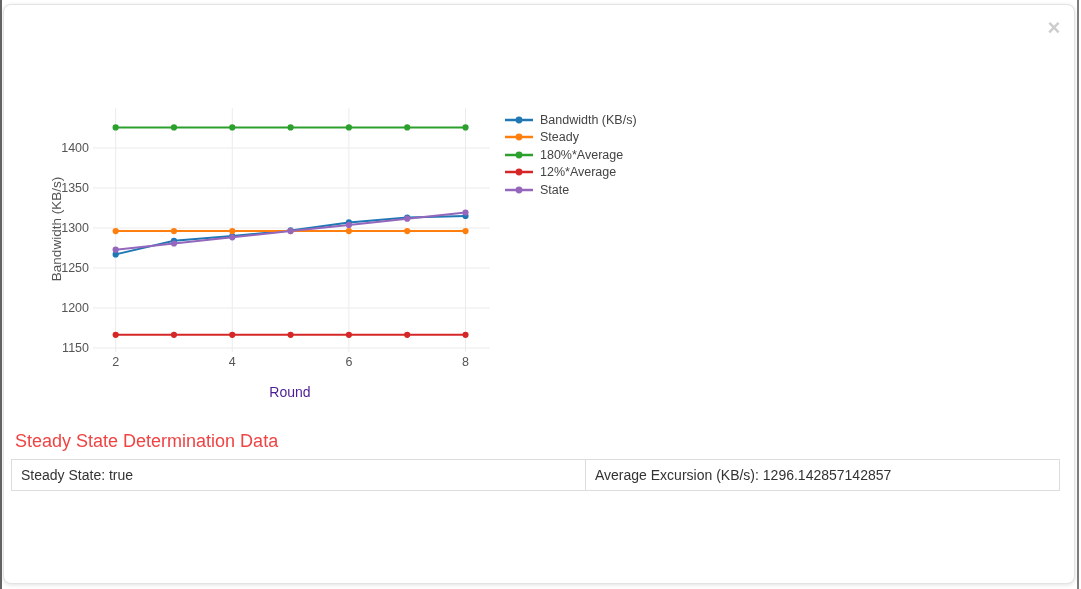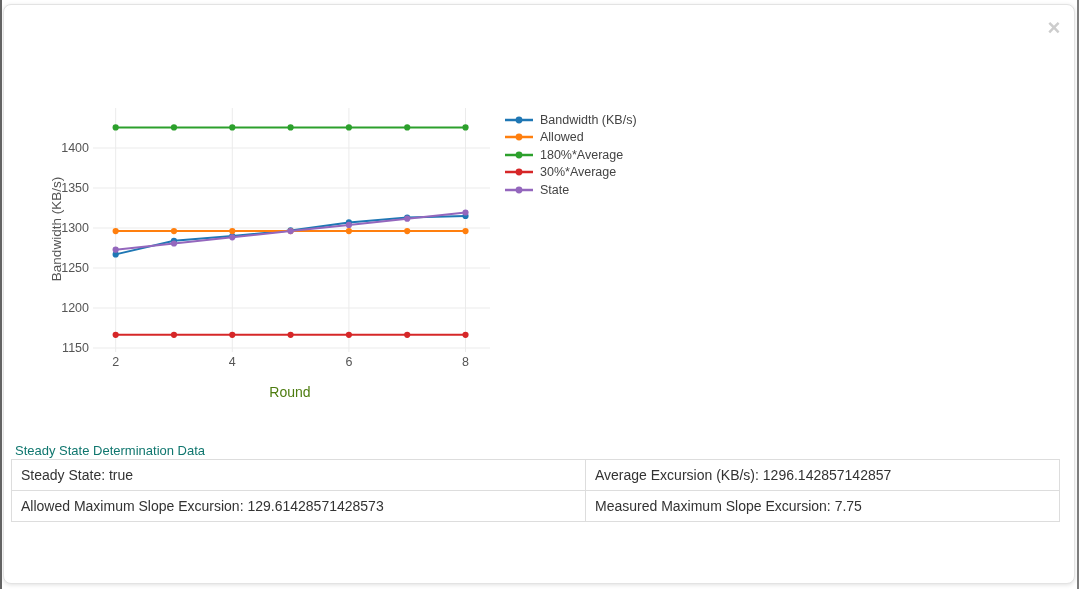--- a/index.html
+++ b/index.html
@@ -26,29 +26,29 @@
   #chart-svg { position:absolute; left:0; top:0; }
 
   .tick-label { font-family:"Liberation Sans", sans-serif; font-size:12.5px; fill:#555; }
 
   #y-axis-title {
     position:absolute; left:56px; top:229px; transform:translate(-50%,-50%) rotate(-90deg);
     white-space:nowrap; font-size:13.5px; color:#555;
   }
   #x-axis-title {
     position:absolute; left:290px; top:392px; transform:translate(-50%,-50%);
-    white-space:nowrap; font-size:14px; color:#4d7c0f;
+    white-space:nowrap; font-size:14px; color:#4c1d95;
   }
 
   #legend { position:absolute; left:505px; top:111px; }
   .legend-item { display:flex; align-items:center; height:17.5px; cursor:pointer; }
   .legend-swatch { width:28px; height:10px; flex:0 0 28px; }
   .legend-label { margin-left:7px; font-size:12.5px; color:#444; white-space:nowrap; }
 
-  #table-title { position:absolute; left:15px; top:443px; font-size:13px; color:#0f766e; }
+  #table-title { position:absolute; left:15px; top:431px; font-size:18px; color:#ef4444; }
 
   #ss-table {
     position:absolute; left:11px; top:459px; width:1049px;
     border-collapse:collapse; table-layout:fixed;
   }
   #ss-table td {
     border:1px solid #ddd; height:31px; padding:0 9px 0 9px;
     font-size:14px; color:#333; vertical-align:middle; background:#fff;
   }
   #ss-table td.col-left { width:574px; }
@@ -131,35 +131,35 @@
           <line x1="0" x2="28" y1="5" y2="5" stroke="#1f77b4" stroke-width="2.5"></line>
           <circle cx="14" cy="5" r="3.4" fill="#1f77b4"></circle>
         </svg>
         <span class="legend-label">Bandwidth (KB/s)</span>
       </div>
       <div class="legend-item">
         <svg class="legend-swatch" viewBox="0 0 28 10">
           <line x1="0" x2="28" y1="5" y2="5" stroke="#ff7f0e" stroke-width="2.5"></line>
           <circle cx="14" cy="5" r="3.4" fill="#ff7f0e"></circle>
         </svg>
-        <span class="legend-label">Allowed</span>
+        <span class="legend-label">Steady</span>
       </div>
       <div class="legend-item">
         <svg class="legend-swatch" viewBox="0 0 28 10">
           <line x1="0" x2="28" y1="5" y2="5" stroke="#2ca02c" stroke-width="2.5"></line>
           <circle cx="14" cy="5" r="3.4" fill="#2ca02c"></circle>
         </svg>
         <span class="legend-label">180%*Average</span>
       </div>
       <div class="legend-item">
         <svg class="legend-swatch" viewBox="0 0 28 10">
           <line x1="0" x2="28" y1="5" y2="5" stroke="#d62728" stroke-width="2.5"></line>
           <circle cx="14" cy="5" r="3.4" fill="#d62728"></circle>
         </svg>
-        <span class="legend-label">30%*Average</span>
+        <span class="legend-label">12%*Average</span>
       </div>
       <div class="legend-item">
         <svg class="legend-swatch" viewBox="0 0 28 10">
           <line x1="0" x2="28" y1="5" y2="5" stroke="#9467bd" stroke-width="2.5"></line>
           <circle cx="14" cy="5" r="3.4" fill="#9467bd"></circle>
         </svg>
         <span class="legend-label">State</span>
       </div>
     </div>
 
@@ -168,22 +168,18 @@
   </button>
 
   <div id="table-title">Steady State Determination Data</div>
 
   <table id="ss-table">
     <tbody>
       <tr>
         <td class="col-left">Steady State: true</td>
         <td class="col-right">Average Excursion (KB/s): 1296.142857142857</td>
       </tr>
-      <tr>
-        <td class="col-left">Allowed Maximum Slope Excursion: 129.61428571428573</td>
-        <td class="col-right">Measured Maximum Slope Excursion: 7.75</td>
-      </tr>
     </tbody>
   </table>
 
   <div class="frame-edge" id="frame-left"></div>
   <div class="frame-edge" id="frame-right"></div>
 </div>
 
 </body></html>

